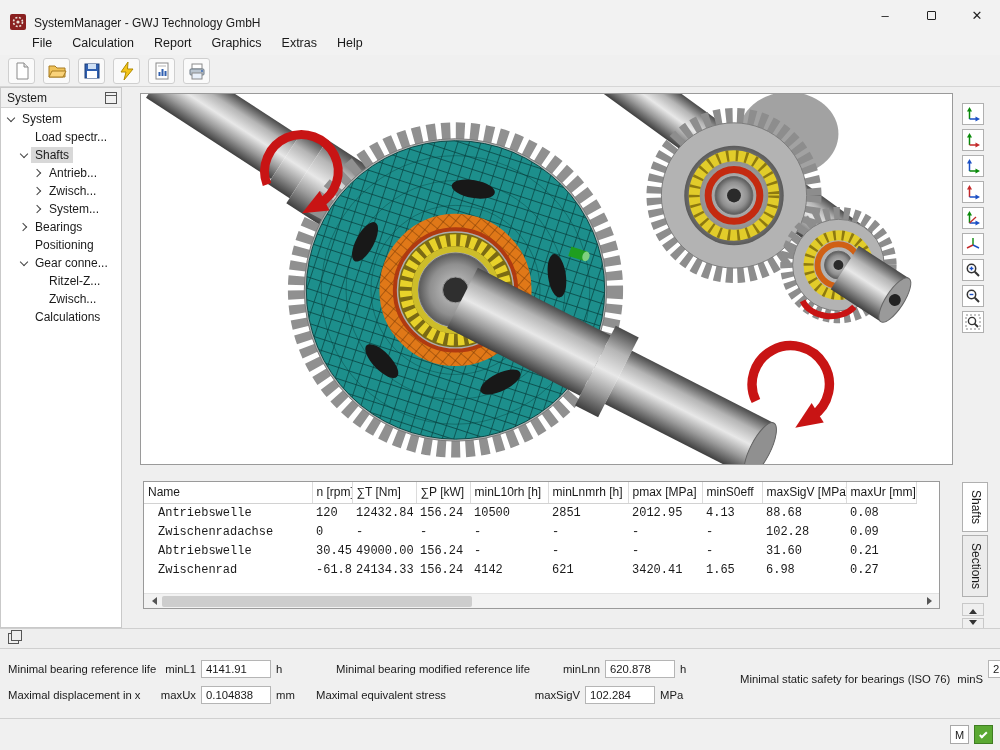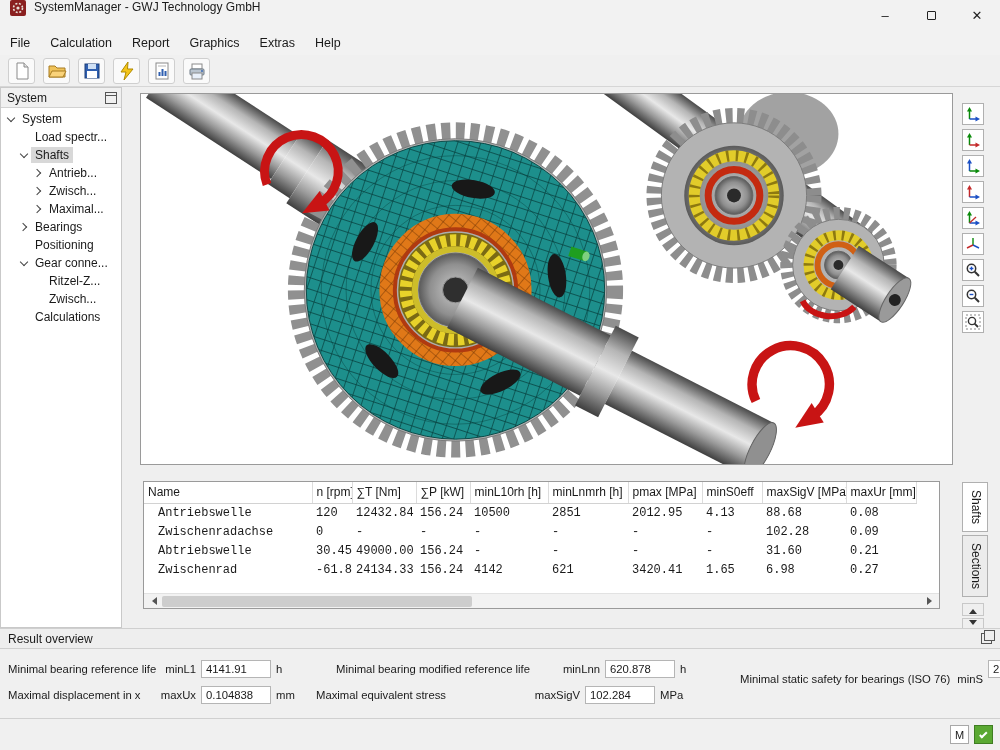--- a/index.html
+++ b/index.html
@@ -3,28 +3,28 @@
 <meta charset="utf-8">
 <style>
   * { box-sizing: border-box; }
   html,body { margin:0; padding:0; }
   body {
     width:1000px; height:750px; position:relative; overflow:hidden;
     font-family:"Liberation Sans", sans-serif; font-size:12px; color:#1a1a1a;
     background:#f0f0f0;
   }
   
-  .titlebar { height:30px; background:#f2f2f2; display:flex; align-items:flex-start; }
+  .titlebar { height:30px; background:#f2f2f2; display:flex; align-items:flex-end; }
   .app-icon { width:16px; height:16px; margin:0 8px 0 10px; flex:none; }
   .title-text { font-size:12px; }
   .win-controls { margin-left:auto; display:flex; height:100%; }
   .win-btn { width:46px; height:100%; display:flex; align-items:center; justify-content:center; font-size:13px; color:#222; }
   .max-box { width:9px; height:9px; border:1px solid #222; border-radius:1px; }
   
-  .menubar { height:25px; background:#f2f2f2; display:flex; align-items:center; padding-left:0; }
+  .menubar { height:25px; background:#f2f2f2; display:flex; align-items:center; padding-left:22px; }
   .menu-item { padding:3px 10px; font-size:12.5px; }
   
   .toolbar { height:32px; background:#f0f0f0; border-bottom:1px solid #d6d6d6; display:flex; align-items:center; gap:8px; padding-left:8px; }
   .tool-btn { width:27px; height:26px; display:flex; align-items:center; justify-content:center; border:1px solid #cfcfcf; border-radius:3px; background:#fafafa; }
   
   .main { position:absolute; top:87px; left:0; width:960px; height:541px; background:#efefef; }
   .left-panel { position:absolute; left:0; top:0; width:122px; height:541px; background:#fff; border:1px solid #c9c9c9; }
   .panel-header { height:20px; background:#f0f0f0; border-bottom:1px solid #d2d2d2; display:flex; align-items:center; padding:0 4px 0 6px; }
   .panel-header .ph-title { flex:1; }
   .tree { padding-top:2px; }
@@ -187,21 +187,21 @@
       <div class="tree-row lvl2">
         <span class="chev col"></span>
         <span class="tree-label">Antrieb...</span>
       </div>
       <div class="tree-row lvl2">
         <span class="chev col"></span>
         <span class="tree-label">Zwisch...</span>
       </div>
       <div class="tree-row lvl2">
         <span class="chev col"></span>
-        <span class="tree-label">Maximal...</span>
+        <span class="tree-label">System...</span>
       </div>
       <div class="tree-row lvl1">
         <span class="chev col"></span>
         <span class="tree-label">Bearings</span>
       </div>
       <div class="tree-row lvl1">
         <span class="chev"></span>
         <span class="tree-label">Positioning</span>
       </div>
       <div class="tree-row lvl1">
@@ -506,21 +506,20 @@
           </div>
         <div class="ts-btn">
             <span class="tri-d"></span>
           </div>
       </div>
     </div>
   </div>
 </div>
 
 <div class="result-header">
-  <span class="rh-title">Result overview</span>
   <span class="float-icon"></span>
 </div>
 
 <div class="result-fields">
   <div class="frow r1">
     <div class="fgroup">
       <div class="flab w1">
         <span>Minimal bearing reference life</span>
         <span class="sym">minL1</span>
       </div>

